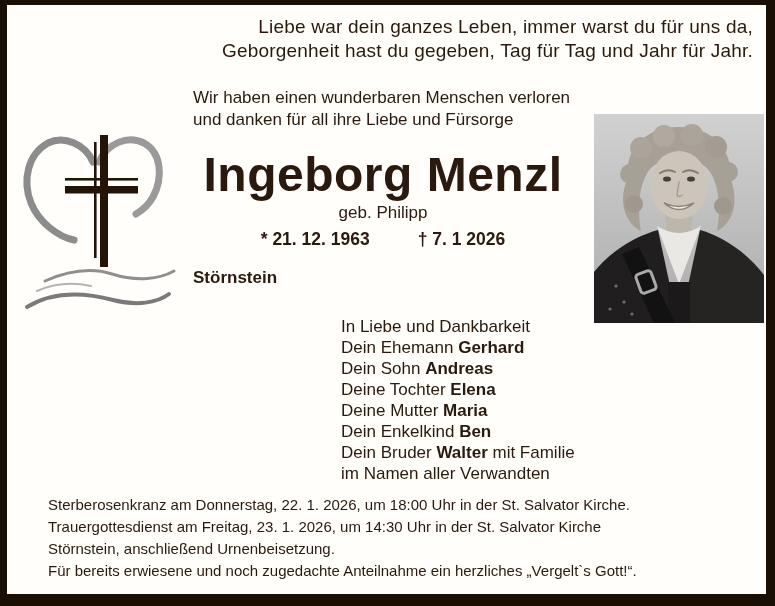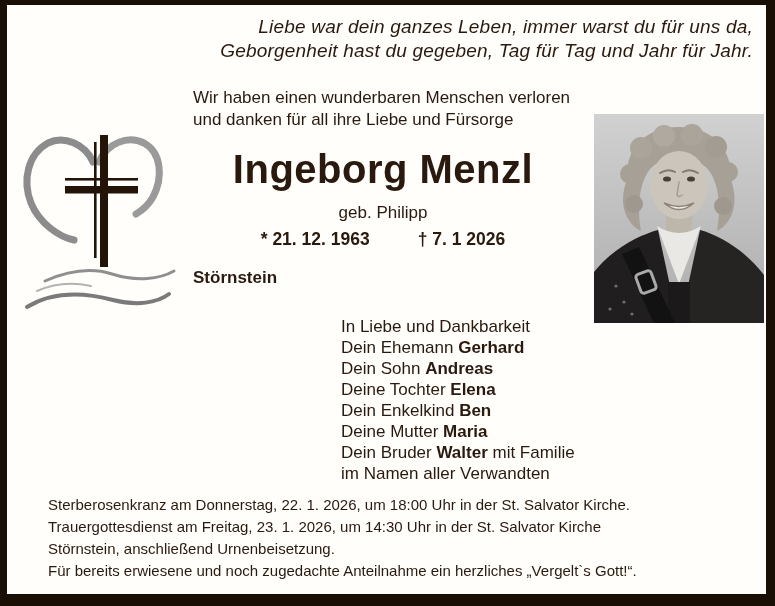--- a/index.html
+++ b/index.html
@@ -6,25 +6,25 @@
   .page {
     position:relative; width:775px; height:606px;
     background:#1a0f04; overflow:hidden;
     font-family:"Liberation Sans", sans-serif;
     color:#2a190e;
   }
   .paper { position:absolute; left:7px; top:5px; width:759px; height:589px; background:#fffefb; }
   .abs { position:absolute; }
   .quote {
     top:15px; right:22px; text-align:right;
-    font-style:italic; font-size:19px; line-height:24px; letter-spacing:.2px;
+    font-size:19px; line-height:24px; letter-spacing:.2px;
   }
   .intro { left:193px; top:87px; font-size:17px; line-height:22px; }
   .centercol { left:193px; top:0; width:380px; text-align:center; }
-  .name { position:absolute; top:147px; width:100%; font-size:40px; font-weight:bold; letter-spacing:.5px; }
+  .name { position:absolute; top:147px; width:100%; font-size:48px; font-weight:bold; letter-spacing:.5px; }
   .maiden { position:absolute; top:203px; width:100%; font-size:17px; }
   .dates { position:absolute; top:229px; width:100%; font-size:17.5px; display:flex; justify-content:center; gap:48px;font-weight:bold; }
   .place { left:193px; top:268px; font-size:17px; font-weight:bold; }
   .mourners { left:341px; top:316px; font-size:17px; line-height:21px; }
   .b { font-weight:bold; }
   .footer { left:48px; top:494px; font-size:15px; line-height:22px; }
   .emblem { left:15px; top:110px; width:165px; height:205px; }
   .photo  { left:594px; top:114px; width:170px; height:209px; }
 </style>
 </head>
@@ -67,22 +67,22 @@
     </div>
   </div>
 
   <div class="abs place">Störnstein</div>
 
   <div class="abs mourners">
     <div><span>In Liebe und Dankbarkeit</span><span class="b"></span><span></span></div>
     <div><span>Dein Ehemann </span><span class="b">Gerhard</span><span></span></div>
     <div><span>Dein Sohn </span><span class="b">Andreas</span><span></span></div>
     <div><span>Deine Tochter </span><span class="b">Elena</span><span></span></div>
+    <div><span>Deine Mutter </span><span class="b">Maria</span><span></span></div>
     <div><span>Dein Enkelkind </span><span class="b">Ben</span><span></span></div>
-    <div><span>Deine Mutter </span><span class="b">Maria</span><span></span></div>
     <div><span>Dein Bruder </span><span class="b">Walter</span><span> mit Familie</span></div>
     <div><span>im Namen aller Verwandten</span><span class="b"></span><span></span></div>
   </div>
 
   <div class="abs footer">
     <div>Sterberosenkranz am Donnerstag, 22. 1. 2026, um 18:00 Uhr in der St. Salvator Kirche.</div>
     <div>Trauergottesdienst am Freitag, 23. 1. 2026, um 14:30 Uhr in der St. Salvator Kirche</div>
     <div>Störnstein, anschließend Urnenbeisetzung.</div>
     <div>Für bereits erwiesene und noch zugedachte Anteilnahme ein herzliches „Vergelt`s Gott!“.</div>
   </div>

